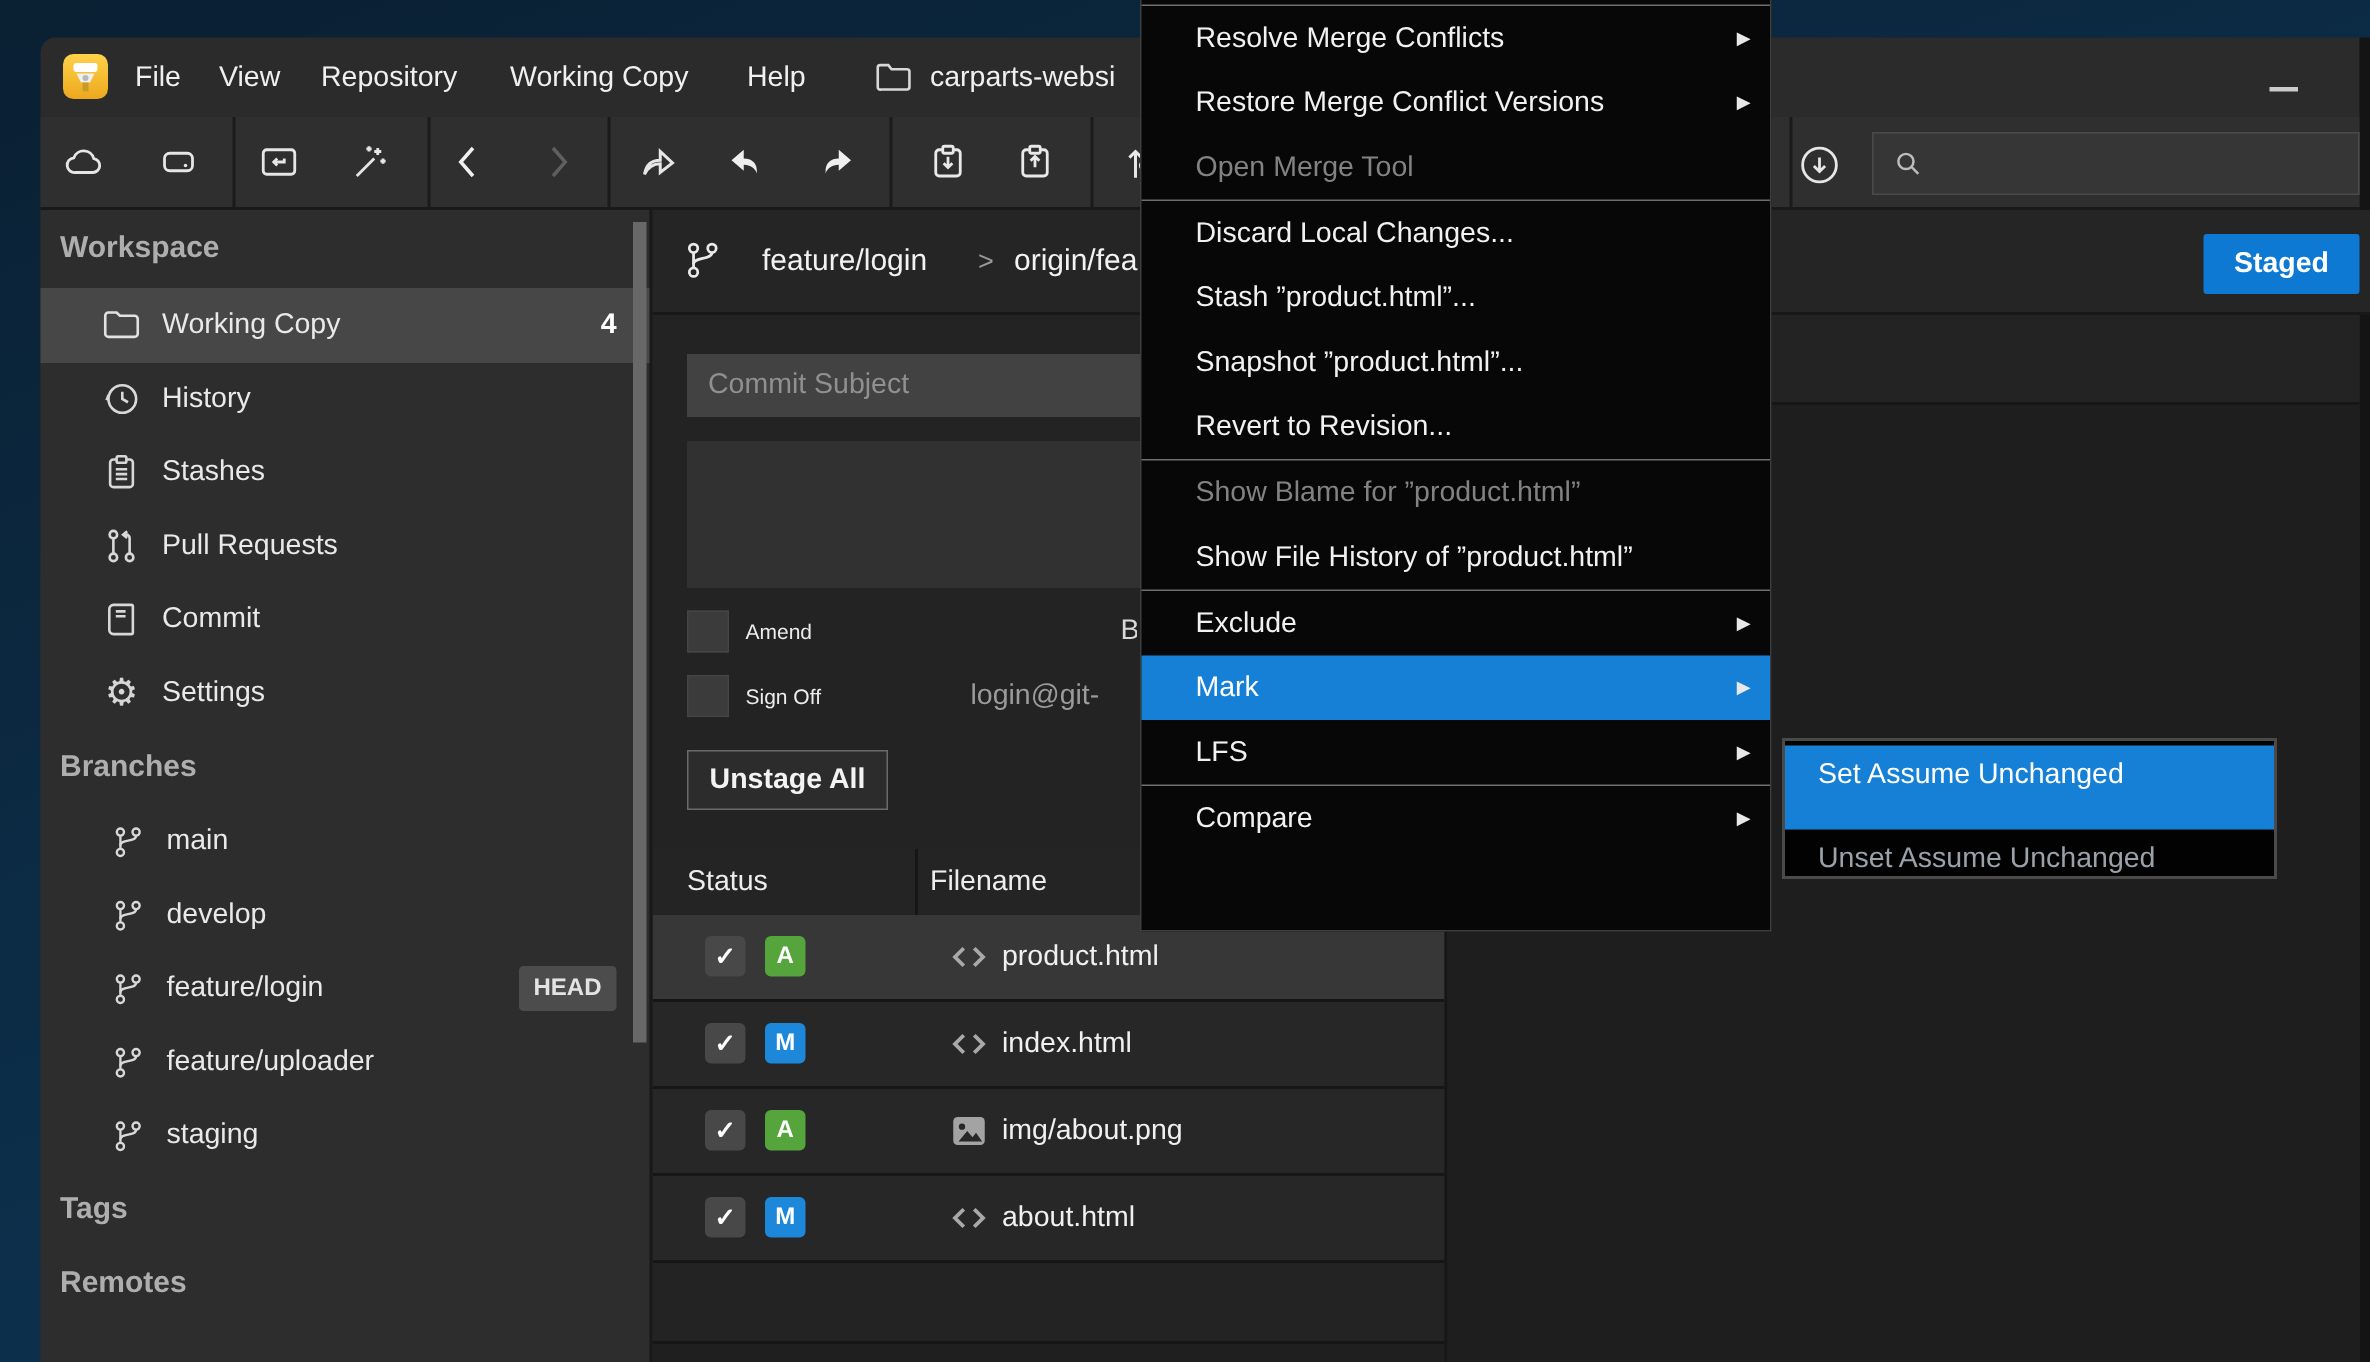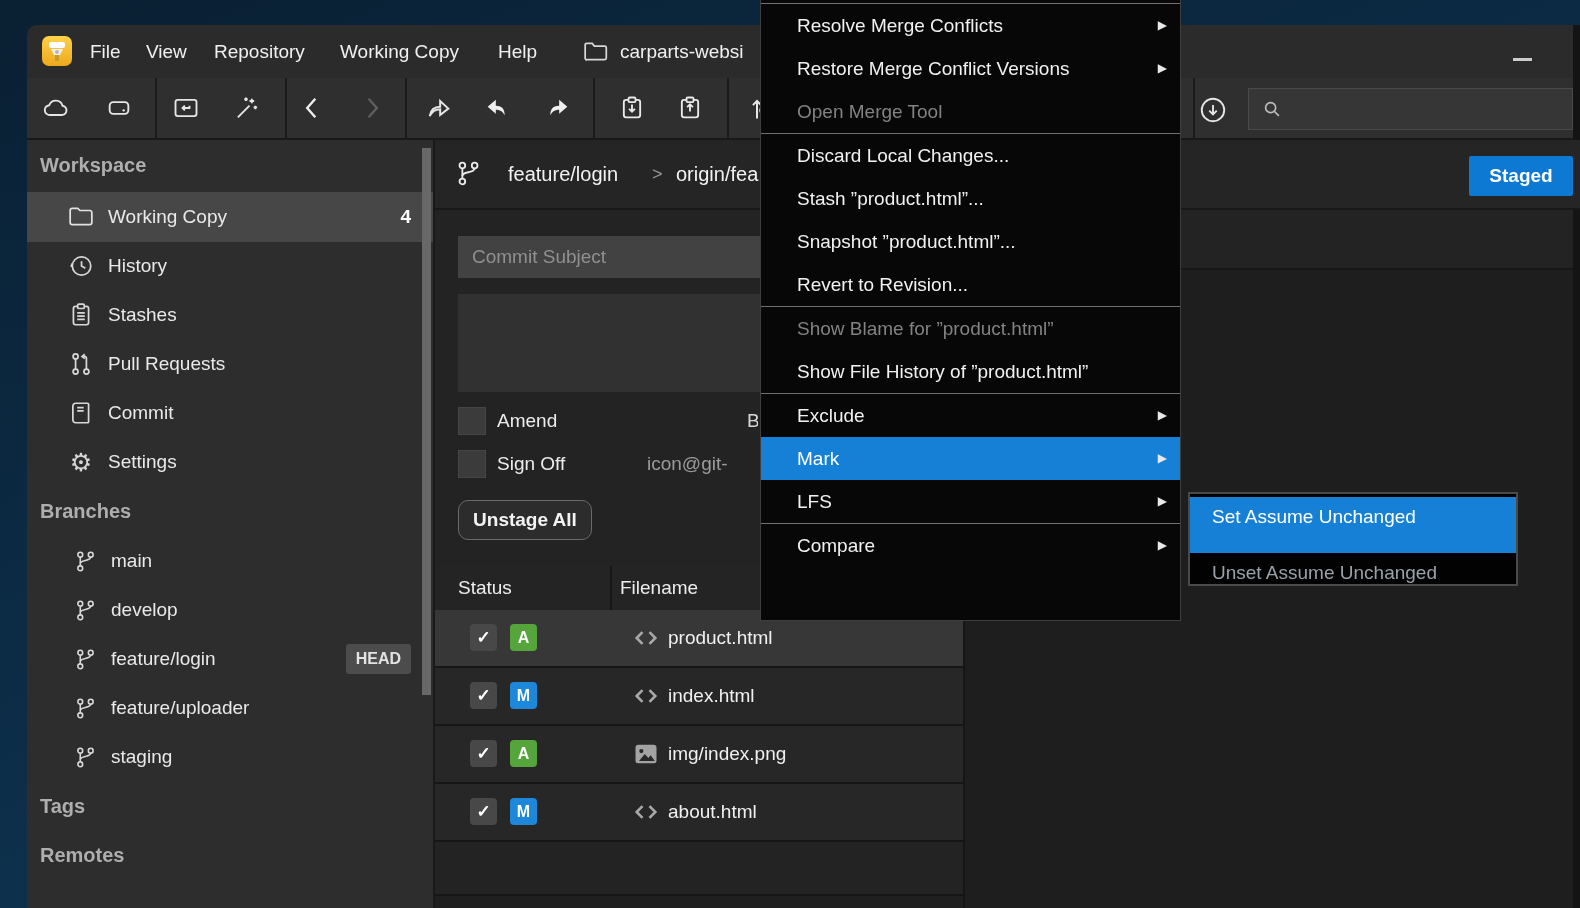--- a/index.html
+++ b/index.html
@@ -48,24 +48,24 @@
   #bc-sep{color:#9a9a9a;font-size:18px}
   #staged-btn{left:1469px;top:156px;width:104px;height:40px;background:#0d79d3;border-radius:2px;
               text-align:center;line-height:40px;font-size:19px;font-weight:bold;color:#fff;z-index:3}
   
   #commit-subject{left:458px;top:236px;width:482px;height:42px;background:#424242;border:none;outline:none;
                   color:#e8e8e8;font-size:19px;padding:0 14px;box-sizing:border-box;font-family:"Liberation Sans",sans-serif;z-index:3}
   #commit-subject::placeholder{color:#909090;opacity:1}
   #commit-body{left:458px;top:294px;width:482px;height:98px;background:#313131;border:none;outline:none;resize:none;
                color:#e8e8e8;font-size:18px;padding:8px 12px;box-sizing:border-box;font-family:"Liberation Sans",sans-serif;z-index:3}
   .cb{width:28px;height:28px;background:#3b3b3b;border:1px solid #454545;box-sizing:border-box;z-index:3}
-  .ck-lbl{height:28px;line-height:28px;font-size:19px;color:#ececec;z-index:3}
+  .ck-lbl{height:28px;line-height:28px;font-size:14px;color:#ececec;z-index:3}
   #author-frag{left:747px;top:407px;width:11px;height:28px;overflow:hidden;line-height:28px;font-size:19px;color:#d8d8d8;z-index:3}
   #email-frag{left:647px;top:450px;height:28px;line-height:28px;font-size:19px;color:#9b9b9b;z-index:3}
-  #unstage-btn{left:458px;top:500px;width:134px;height:40px;background:#2c2c2c;border:1px solid #6a6a6a;border-radius:10px;
+  #unstage-btn{left:458px;top:500px;width:134px;height:40px;background:#2c2c2c;border:1px solid #6a6a6a;border-radius:0;
                box-sizing:border-box;text-align:center;line-height:38px;font-size:19px;font-weight:bold;color:#f3f3f3;z-index:3}
   
   #tbl-header{position:absolute;left:0;top:0;width:528px;height:44px;background:#242424}
   .th{position:absolute;top:0;height:44px;line-height:44px;font-size:19px;color:#ededed}
   #th-div{position:absolute;left:175px;top:0;width:2px;height:44px;background:#161616}
   .f-row{position:absolute;left:0;width:528px;height:56px;background:#272727;border-bottom:2px solid #161616;box-sizing:content-box}
   .f-row.sel-row{background:#373737}
   .f-cb{position:absolute;left:35px;top:14px;width:27px;height:27px;background:#484848;border-radius:4px;
         text-align:center;line-height:27px;font-size:17px;font-weight:bold;color:#fff}
   .f-badge{position:absolute;left:75px;top:14px;width:27px;height:27px;border-radius:4px;text-align:center;
@@ -363,21 +363,21 @@
 <div id="staged-btn" class="abs">Staged</div>
 
 <div id="commit-panel" class="abs"></div>
 <input id="commit-subject" class="abs" placeholder="Commit Subject" style="">
 <textarea id="commit-body" class="abs" style=""></textarea>
 <div class="abs cb" style="left:458px;top:407px"></div>
 <span class="abs ck-lbl" style="left:497px;top:407px">Amend</span>
 <div id="author-frag" class="abs">B</div>
 <div class="abs cb" style="left:458px;top:450px"></div>
 <span class="abs ck-lbl" style="left:497px;top:450px">Sign Off</span>
-<span id="email-frag" class="abs">icon@git-</span>
+<span id="email-frag" class="abs">login@git-</span>
 <div id="unstage-btn" class="abs">Unstage All</div>
 
 <div id="table-area" class="abs">
   <div id="tbl-header">
     <span class="th" style="left:23px">Status</span>
     <div id="th-div"></div>
     <span class="th" style="left:185px">Filename</span>
   </div>
   <div class="f-row sel-row" style="top:44px">
     <span class="f-cb">✓</span>
@@ -404,21 +404,21 @@
   <div class="f-row" style="top:160px">
     <span class="f-cb">✓</span>
     <span class="f-badge bA">A</span>
     <span class="f-ic">
         <svg width="28" height="28" viewBox="0 0 24 24">
           <rect x="3" y="4" width="18" height="16" rx="2.5" fill="#a3a3a3"></rect>
           <circle cx="8" cy="9.5" r="1.8" fill="#272727"></circle>
           <path d="M6 18l5-6 3 3.5 2-2.5 3.5 5z" fill="#272727"></path>
         </svg>
       </span>
-    <span class="f-name">img/index.png</span>
+    <span class="f-name">img/about.png</span>
   </div>
   <div class="f-row" style="top:218px">
     <span class="f-cb">✓</span>
     <span class="f-badge bM">M</span>
     <span class="f-ic">
         <svg width="28" height="28" viewBox="0 0 24 24" fill="none" stroke="#a9a9a9" stroke-width="2.2">
           <path d="M9 7l-5 5 5 5"></path>
           <path d="M15 7l5 5-5 5"></path>
         </svg>
       </span>

